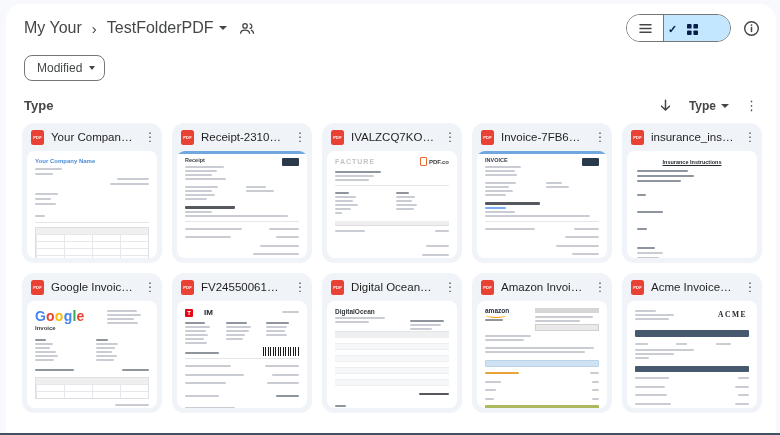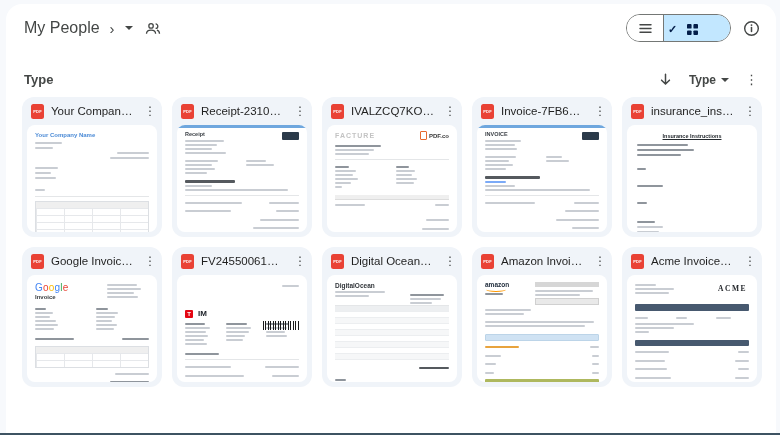--- a/index.html
+++ b/index.html
@@ -68,21 +68,21 @@
   .ttab{border:1px solid #DCDFE3;background-image:linear-gradient(90deg,#E6E8EB 1px,transparent 1px);background-size:25% 100%;margin-top:4px;}
   .trow{height:6px;border-bottom:1px solid #E6E8EB;}
   .trow:last-child{border-bottom:none;}
   .trow.th{background:#EFEFEF;}
   .pdfco{position:absolute;top:6px;right:8px;display:flex;align-items:center;gap:2px;}
   .pdfco-mark{width:5px;height:7px;border:1.5px solid #E6692E;border-radius:1px;display:inline-block;}
   .pdfco b{font-size:6px;color:#3A3A3A;}
   .thead-line{height:4px;background:#EFEFEF;border-bottom:1px solid #DDD;margin:2px 0;}
   .glogo{letter-spacing:.2px;}
   .gr-abs{position:absolute;top:7px;right:8px;width:32%;display:block;}
-  .timlogo{display:flex;align-items:center;gap:5px;margin-top:27px;}
+  .timlogo{display:flex;align-items:center;gap:11px;}
   .tim-t{width:8px;height:8px;background:#E40613;color:#fff;font-size:6px;font-weight:bold;display:flex;align-items:center;justify-content:center;border-radius:1px;}
   .tim-im{font-size:8px;font-weight:800;color:#20242B;}
   .tim-topright{position:absolute;top:8px;right:8px;width:13%;display:block;}
   .barcode{position:absolute;right:8px;top:46px;width:36px;height:9px;background:repeating-linear-gradient(90deg,#1a1a1a 0 1px,transparent 1px 2px,#1a1a1a 2px 3px,transparent 3px 5px);}
   .do-right{position:absolute;top:17px;right:8px;width:30%;display:block;}
   .dotab{border-top:1px solid #E4E6E8;}
   .dorow{height:5px;border-bottom:1px solid #ECEEF0;}
   .dorow:nth-child(odd){background:#F6F7F8;}
   .dorow:first-child{background:#EDEFF1;}
   .amz-top{position:relative;height:25px;}
@@ -98,23 +98,24 @@
   .acmelogo{position:absolute;top:9px;right:10px;font-family:"Liberation Serif",serif;font-weight:bold;font-size:7.5px;letter-spacing:1.5px;color:#23262B;}
 </style>
 </head>
 <body>
 
 <div class="stage">
   <div class="panel">
 
     <div class="topbar">
       <div class="crumbs">
-        <span class="crumb-link">My People</span>
+        <span class="crumb-link">My Your</span>
         <span class="crumb-sep">›</span>
         <span class="crumb-cur">
+          <span>TestFolderPDF</span>
           <span class="caret"></span>
         </span>
         <span class="share-ic">
           <svg width="16" height="13" viewBox="0 0 24 20">
               <circle cx="9" cy="6" r="3.4" fill="none" stroke="#444746" stroke-width="2"></circle>
               <path d="M2 18c0-3.5 3-5.5 7-5.5s7 2 7 5.5" fill="none" stroke="#444746" stroke-width="2"></path>
               <path d="M16 3a3.4 3.4 0 0 1 0 6.8" fill="none" stroke="#444746" stroke-width="2"></path>
               <path d="M18 12.6c2.4.7 4 2.3 4 5.4" fill="none" stroke="#444746" stroke-width="2"></path>
             </svg>
         </span>
@@ -140,20 +141,24 @@
           <svg width="17" height="17" viewBox="0 0 18 18">
               <circle cx="9" cy="9" r="7.2" fill="none" stroke="#444746" stroke-width="1.5"></circle>
               <path d="M9 8v4.2" stroke="#444746" stroke-width="1.6" stroke-linecap="round"></path>
               <circle cx="9" cy="5.4" r="1" fill="#444746"></circle>
             </svg>
         </span>
       </div>
     </div>
 
     <div class="chips">
+      <span class="chip">
+        <span>Modified</span>
+        <span class="caret"></span>
+      </span>
     </div>
 
     <div class="files-row">
       <span class="files-title">Type</span>
       <span class="sort">
         <span class="sort-dir">
           <svg width="15" height="15" viewBox="0 0 16 16">
               <path d="M8 2.5v10M3.8 8.7 8 12.9l4.2-4.2" fill="none" stroke="#444746" stroke-width="1.6" stroke-linecap="round" stroke-linejoin="round"></path>
             </svg>
         </span>
@@ -398,21 +403,21 @@
   <div class="card">
     <div class="card-head">
       <span class="pdfic">
               <span class="pdfic-txt">PDF</span>
             </span>
       <span class="fname">Google Invoice....</span>
       <span class="kebab">⋮</span>
     </div>
     <div class="thumb">
             <div class="doc tight">
-    <div class="glogo" style="font-size:10px;font-weight:normal"><span style="color:#4285F4">G</span><span style="color:#EA4335">o</span><span style="color:#FBBC04">o</span><span style="color:#4285F4">g</span><span style="color:#34A853">l</span><span style="color:#EA4335">e</span></div>
+    <div class="glogo" style="font-size:14px;font-weight:bold"><span style="color:#4285F4">G</span><span style="color:#EA4335">o</span><span style="color:#FBBC04">o</span><span style="color:#4285F4">g</span><span style="color:#34A853">l</span><span style="color:#EA4335">e</span></div>
     <div class="dtitle" style="font-size:6px;font-weight:bold;color:#3C4043;margin:1px 0 3px">Invoice</div>
     <span class="gr-abs">
                 <i class="ln " style="width:70%;"></i>
                 <i class="ln " style="width:80%;"></i>
                 <i class="ln " style="width:64%;"></i>
                 <i class="ln " style="width:74%;"></i>
               </span>
     <i class="gap" style="height:2px"></i>
     <div class="cols">
                 <div>

